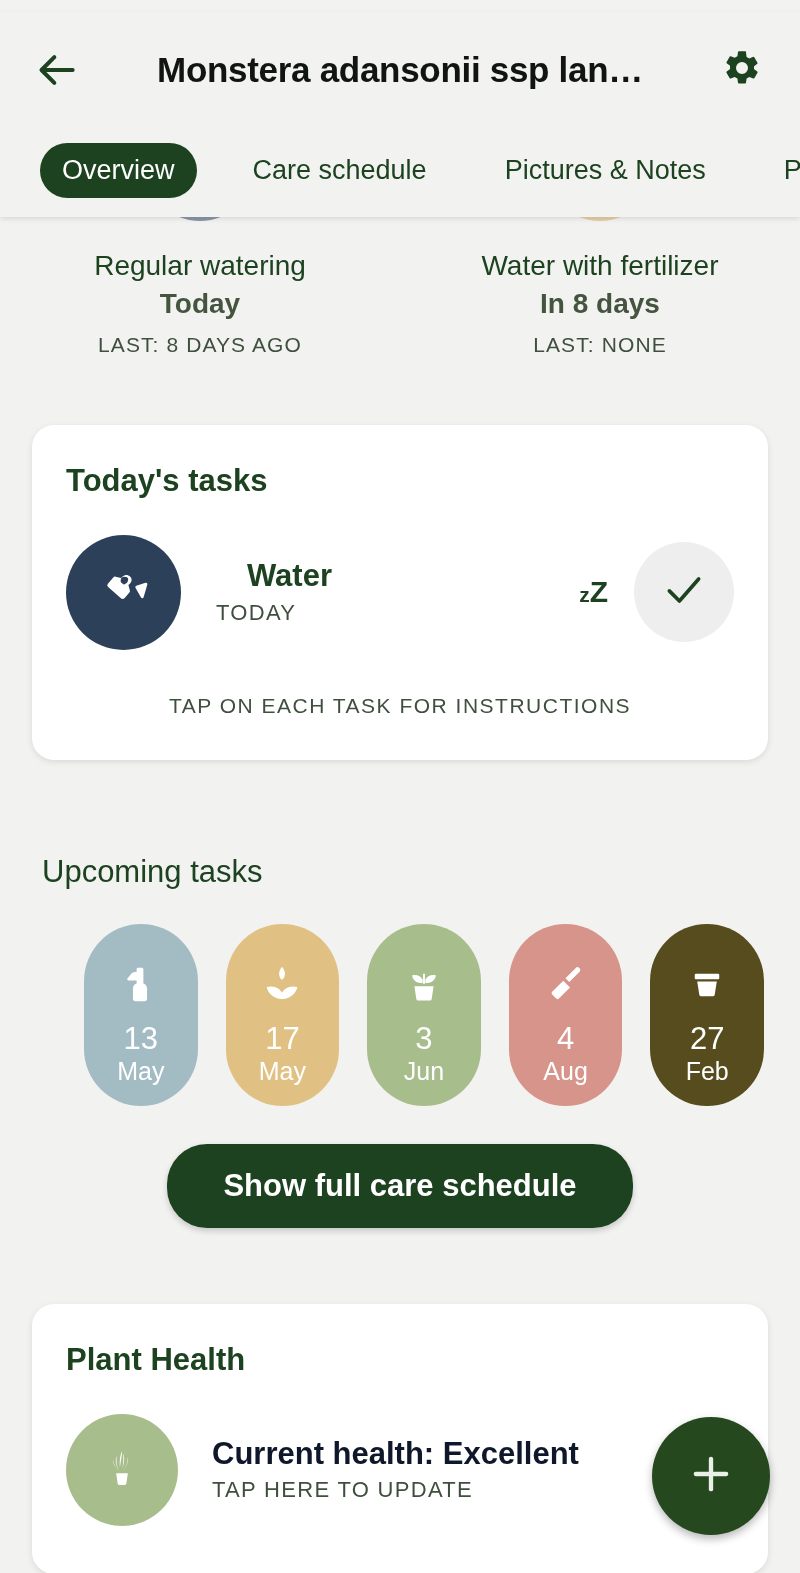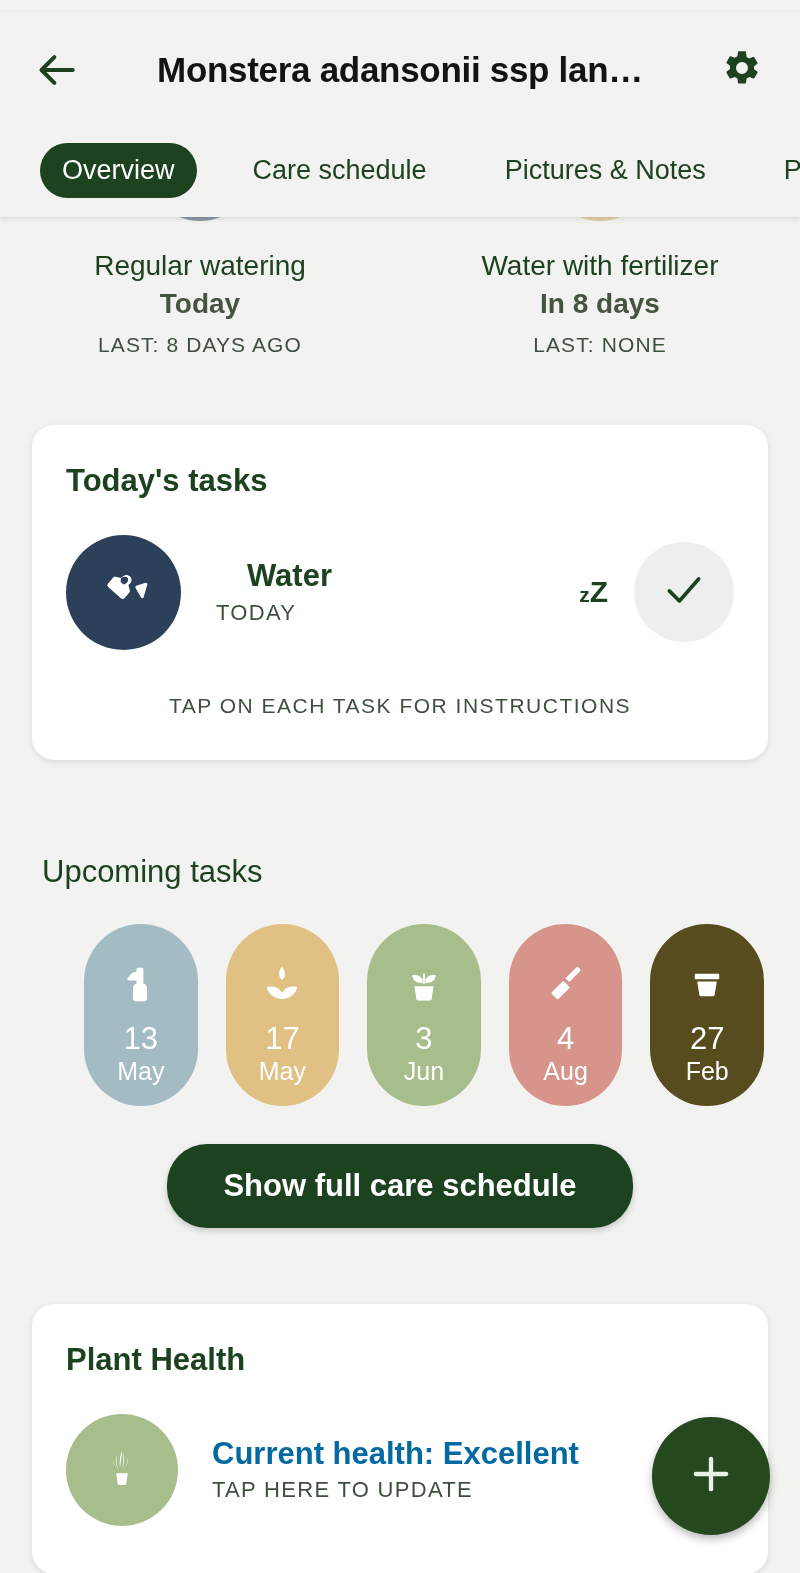--- a/index.html
+++ b/index.html
@@ -272,21 +272,21 @@
     border-radius: 50%;
     background: #a8bd8c;
     display: flex; align-items: center; justify-content: center;
     flex: 0 0 auto;
     cursor: pointer;
   }
   .health-text { padding-left: 34px; }
   .health-title {
     font-size: 31px;
     font-weight: 700;
-    color: #0369a1;
+    color: #0f172a;
     line-height: 1.15;
   }
   .health-sub {
     margin-top: 6px;
     font-size: 22px;
     letter-spacing: 1.3px;
     color: #3f4f3d;
   }
 
   

